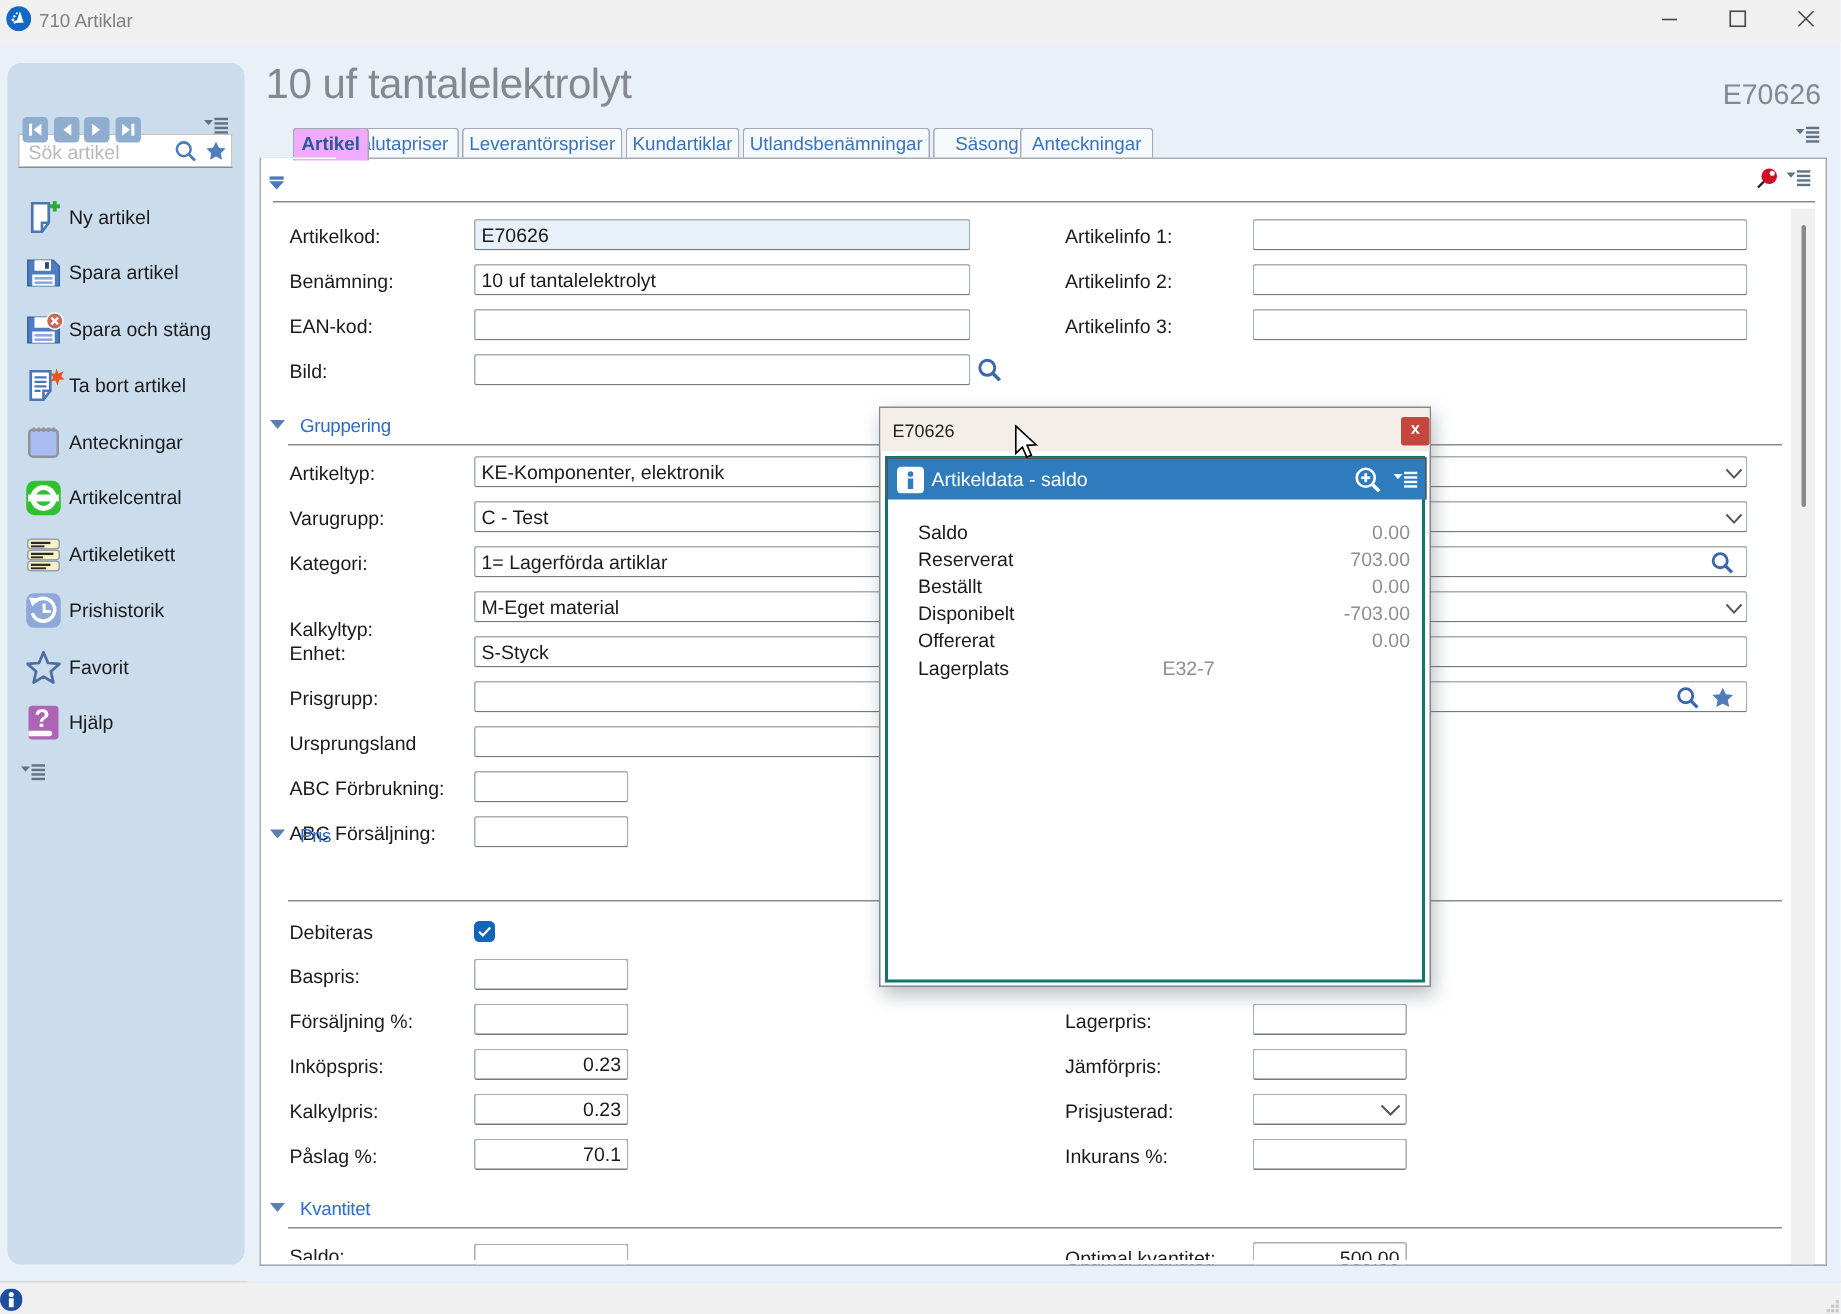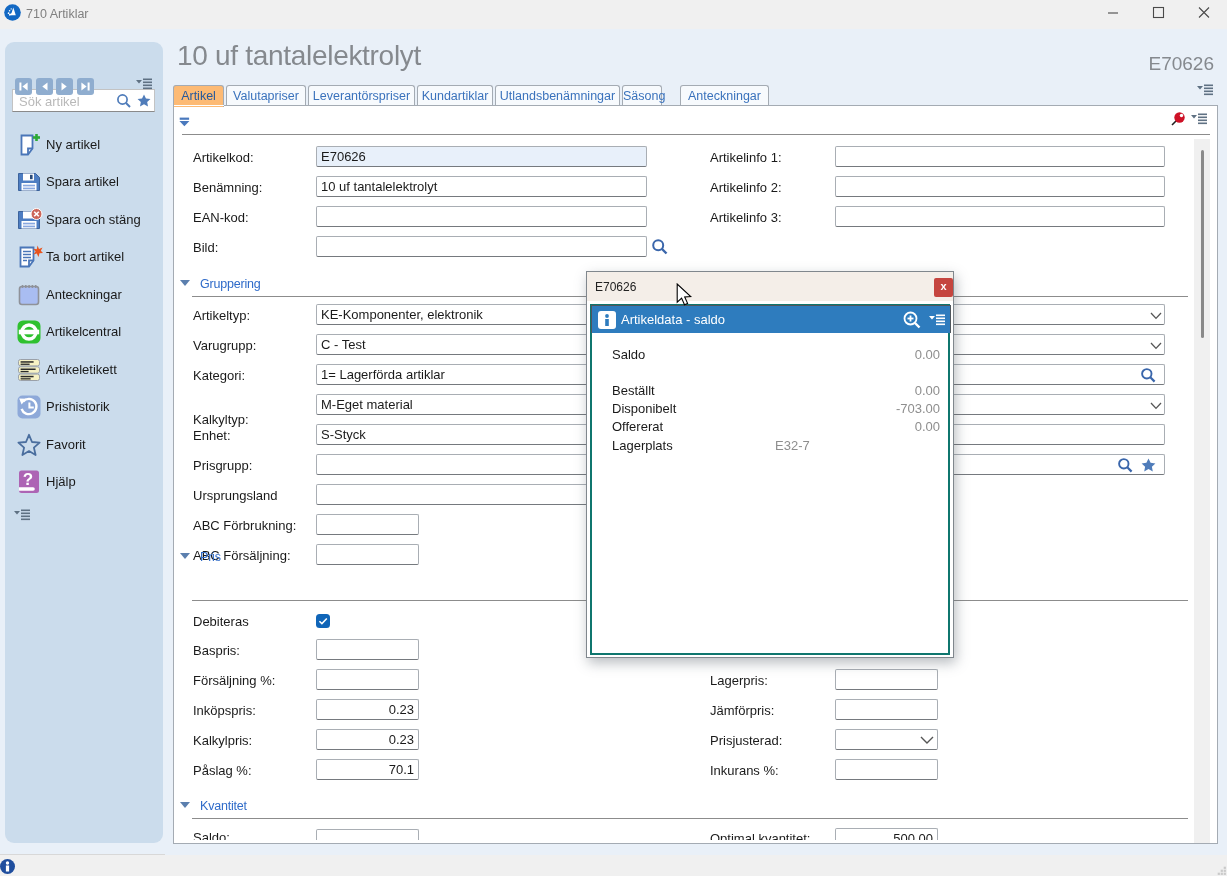--- a/index.html
+++ b/index.html
@@ -22,21 +22,21 @@
 .menuitem { left:12px; width:146px; height:24px; }
 .menuitem .lbl { position:absolute; left:29px; top:4px; font-size:13px; color:#1a1a1a; white-space:nowrap; }
 .menuitem svg { position:absolute; left:0; top:0; }
 
 
 #bigtitle { left:177px; top:40px; font-size:28px; color:#85898e; letter-spacing:-0.3px; }
 #bigcode { top:53px; right:13px; font-size:19px; color:#85898e; }
 
 
 .tab { top:85px; height:21px; border:1px solid #a4abb3; border-bottom:none; border-radius:3px 3px 0 0; background:#f7fafd; color:#3a72bc; font-size:12.5px; text-align:center; line-height:20px; }
-.tab.active { background:#fdba74; color:#26599c; font-weight:normal; height:22px; z-index:5; }
+.tab.active { background:#f0abfc; color:#26599c; font-weight:bold; height:22px; z-index:5;margin-left:22px; }
 
 
 #panel { left:173px; top:105px; width:1045px; height:739px; background:#fff; border:1px solid #a4abb3; }
 .hr { position:absolute; background:#8c8c8c; height:1px; }
 label.flabel { position:absolute; font-size:13px; color:#1a1a1a; white-space:nowrap; }
 .field { position:absolute; height:21px; background:#fff; border:1px solid #a9aeb4; border-bottom-color:#75797e; border-radius:2px; font-size:13px; color:#1a1a1a; line-height:19px; padding:0 4px; white-space:nowrap; }
 .field.num { text-align:right; }
 .sechead { position:absolute; font-size:12.5px; letter-spacing:-0.2px; color:#2f6bc9; }
 .sechead:before { content:""; position:absolute; left:-20px; top:3px; border-left:5px solid transparent; border-right:5px solid transparent; border-top:6px solid #5b7fae; }
 
@@ -234,21 +234,21 @@
     <rect x="7" y="3.5" width="9" height="1.6" fill="#5f7183"></rect>
     <rect x="7" y="6.5" width="9" height="1.6" fill="#5f7183"></rect>
     <rect x="7" y="9.5" width="9" height="1.6" fill="#5f7183"></rect>
   </svg>
 
 <div class="abs tab active" style="left:173px;width:51px">Artikel</div>
 <div class="abs tab" style="left:226px;width:80px">Valutapriser</div>
 <div class="abs tab" style="left:308px;width:107px">Leverantörspriser</div>
 <div class="abs tab" style="left:417px;width:76px">Kundartiklar</div>
 <div class="abs tab" style="left:495px;width:125px">Utlandsbenämningar</div>
-<div class="abs tab" style="left:622px;width:40px">Säsong</div>
+<div class="abs tab" style="left:622px;width:72px">Säsong</div>
 <div class="abs tab" style="left:680px;width:89px">Anteckningar</div>
 
 <div class="abs" id="panel"></div>
 <div class="abs" style="left:174px;top:105px;width:50px;height:1px;background:#fff;z-index:6"></div>
 
 <svg class="abs" style="left:179px;top:117px" width="11" height="10" viewBox="0 0 11 10">
     <rect x="0.7" y="0.6" width="9.4" height="2.2" fill="#4a79bd"></rect>
     <path d="M0.4 3.9 L10.4 3.9 L5.4 9.3 Z" fill="#4a79bd"></path>
   </svg>
 <svg class="abs" style="left:1170px;top:111px" width="16" height="16" viewBox="0 0 16 16">
@@ -402,20 +402,21 @@
         </svg>
       <svg class="abs" style="left:337px;top:8px" width="16" height="12" viewBox="0 0 16 12">
           <path d="M0 2 L6 2 L3 5.5 Z" fill="#fff"></path>
           <rect x="7" y="0.5" width="9" height="1.6" fill="#fff"></rect>
           <rect x="7" y="3.5" width="9" height="1.6" fill="#fff"></rect>
           <rect x="7" y="6.5" width="9" height="1.6" fill="#fff"></rect>
           <rect x="7" y="9.5" width="9" height="1.6" fill="#fff"></rect>
         </svg>
     </div>
     <div class="prow" style="top:41px"><span class="pl">Saldo</span><span class="pv">0.00</span></div>
+    <div class="prow" style="top:59px"><span class="pl">Reserverat</span><span class="pv">703.00</span></div>
     <div class="prow" style="top:77px"><span class="pl">Beställt</span><span class="pv">0.00</span></div>
     <div class="prow" style="top:95px"><span class="pl">Disponibelt</span><span class="pv">-703.00</span></div>
     <div class="prow" style="top:113px"><span class="pl">Offererat</span><span class="pv">0.00</span></div>
     <div class="prow" style="top:132px"><span class="pl">Lagerplats</span><span style="position:absolute;left:163px;color:#8e8e8e">E32-7</span></div>
   </div>
 </div>
 
 <svg class="abs" style="left:676px;top:283px;z-index:50" width="17" height="24" viewBox="0 0 17 24">
   <path d="M1.2 1 L1.2 19.2 L5.6 15.1 L8.5 21.8 L11.6 20.4 L8.7 13.9 L14.7 13.5 Z" fill="#fff" stroke="#000" stroke-width="1.1"></path>
 </svg>

